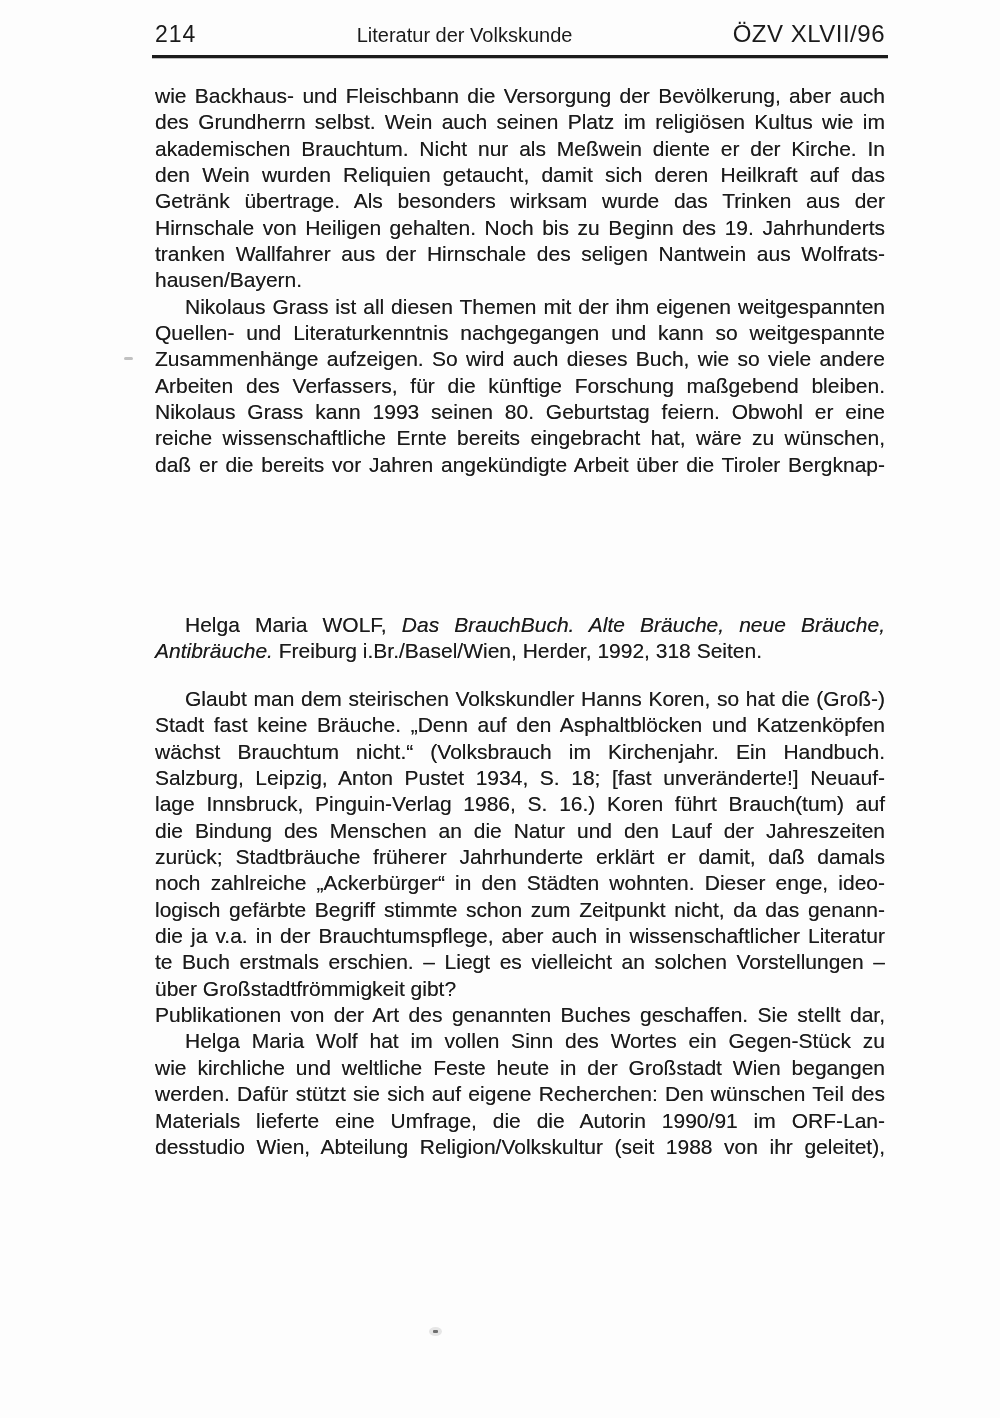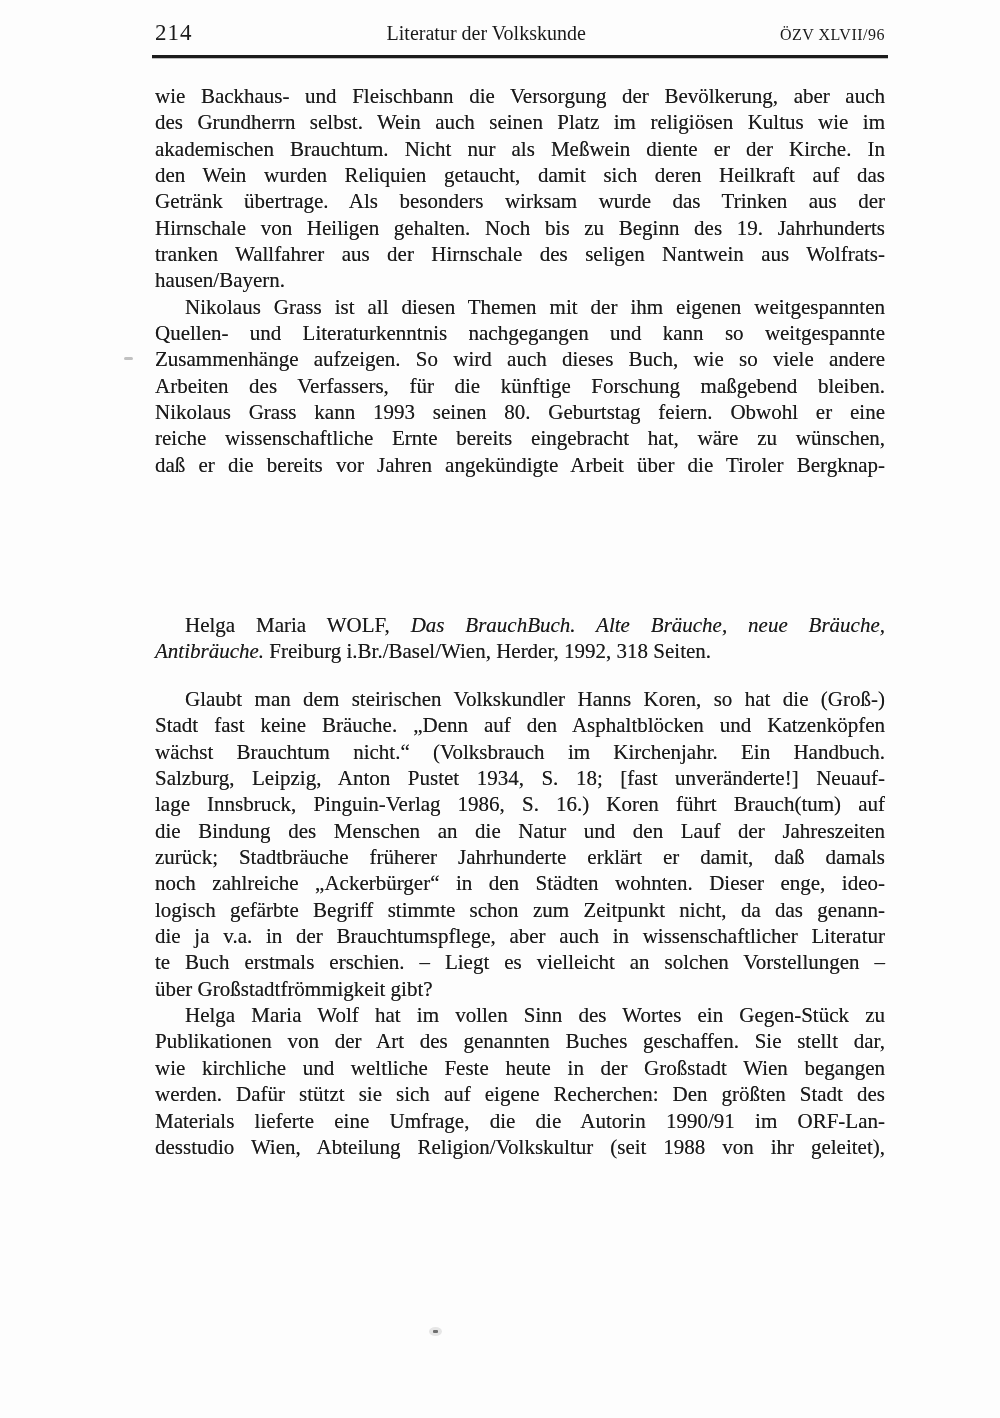--- a/index.html
+++ b/index.html
@@ -1,37 +1,37 @@
 <!DOCTYPE html>
 <html><head>
 <meta charset="utf-8">
 <style>
   html, body { margin: 0; padding: 0; background: #ffffff; }
   .page {
     position: relative;
     width: 1000px;
     height: 1418px;
     background: #fdfdfd;
-    font-family: Liberation Serif, serif;
+    font-family: Liberation Sans, sans-serif;
     color: #1a1a1a;
     overflow: hidden;
   }
   .header-row {
     position: absolute;
     left: 155px;
     top: 20px;
     width: 730px;
     display: flex;
     justify-content: space-between;
     align-items: baseline;
     font-size: 21px;
   }
   .header-pagenum { font-size: 23px; letter-spacing: 1px; }
   .header-title   { font-size: 20px; }
-  .header-journal { font-size: 16px; letter-spacing: 0.5px; }
+  .header-journal { font-size: 24px; letter-spacing: 0.5px; }
   .header-rule {
     position: absolute;
     left: 152px;
     top: 55px;
     width: 736px;
     height: 3px;
     background: #1c1c1c;
     box-shadow: 0 1px 0 rgba(0,0,0,0.25);
   }
   .textblock { position: absolute; left: 155px; width: 730px; }
@@ -138,24 +138,24 @@
         <div class="line">lage Innsbruck, Pinguin-Verlag 1986, S. 16.) Koren führt Brauch(tum) auf</div>
         <div class="line">die Bindung des Menschen an die Natur und den Lauf der Jahreszeiten</div>
         <div class="line">zurück; Stadtbräuche früherer Jahrhunderte erklärt er damit, daß damals</div>
         <div class="line">noch zahlreiche „Ackerbürger“ in den Städten wohnten. Dieser enge, ideo-</div>
         <div class="line">logisch gefärbte Begriff stimmte schon zum Zeitpunkt nicht, da das genann-</div>
         <div class="line">die ja v.a. in der Brauchtumspflege, aber auch in wissenschaftlicher Literatur</div>
         <div class="line">te Buch erstmals erschien. – Liegt es vielleicht an solchen Vorstellungen –</div>
         <div class="line last">über Großstadtfrömmigkeit gibt?</div>
       </div>
     <div>
+        <div class="line">Publikationen von der Art des genannten Buches geschaffen. Sie stellt dar,</div>
         <div class="line indent">Helga Maria Wolf hat im vollen Sinn des Wortes ein Gegen-Stück zu</div>
-        <div class="line">Publikationen von der Art des genannten Buches geschaffen. Sie stellt dar,</div>
         <div class="line">wie kirchliche und weltliche Feste heute in der Großstadt Wien begangen</div>
-        <div class="line">werden. Dafür stützt sie sich auf eigene Recherchen: Den größten Stadt des</div>
+        <div class="line">werden. Dafür stützt sie sich auf eigene Recherchen: Den wünschen Teil des</div>
         <div class="line">Materials lieferte eine Umfrage, die die Autorin 1990/91 im ORF-Lan-</div>
         <div class="line">desstudio Wien, Abteilung Religion/Volkskultur (seit 1988 von ihr geleitet),</div>
       </div>
   </div>
 
   <div class="artifact-dash"></div>
   <div class="artifact-blob">
     <div class="artifact-blob-core"></div>
   </div>
 

